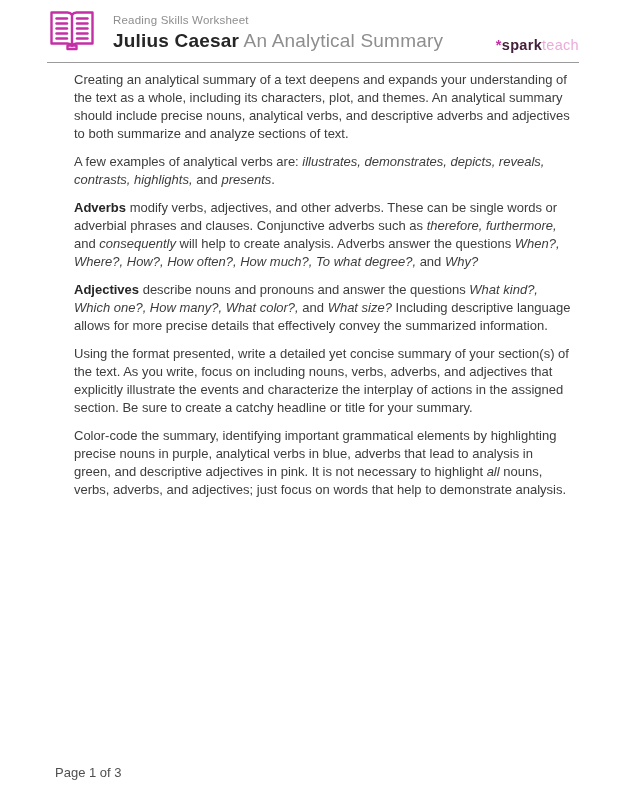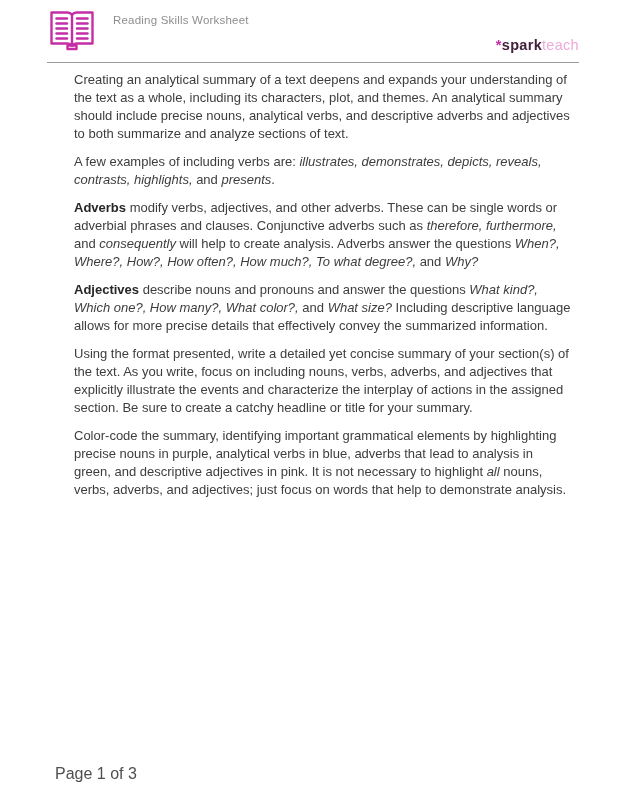--- a/index.html
+++ b/index.html
@@ -79,21 +79,21 @@
     line-height: 18px;
     color: var(--text-body);
   }
   .body-text p { margin: 0 0 10px 17px; }
   .body-text .b { font-weight: bold; color: var(--text-strong); }
   .body-text .i { font-style: italic; }
   .footer-page {
     position: absolute;
     left: 55px;
     top: 765px;
-    font-size: 16px;
+    font-size: 13px;
     color: var(--footer-gray);
   }
   .footer-copyright {
     position: absolute;
     right: 48px;
     top: 768px;
     font-size: 11.5px;
     font-style: italic;
     color: var(--copyright-gray);
   }
@@ -118,28 +118,29 @@
         <line x1="30" y1="19.5" x2="40.5" y2="19.5"></line>
         <line x1="30" y1="24.5" x2="40.5" y2="24.5"></line>
         <line x1="30" y1="29.5" x2="40.5" y2="29.5"></line>
         <path d="M20.5 36.5 h9 v3.5 h-9 z"></path>
       </g>
     </svg>
   </span>
 
   <div class="kicker">Reading Skills Worksheet</div>
 
+  <div class="title"><span class="t-bold">Julius Caesar</span><span> An Analytical Summary</span></div>
 
   <div class="logo"><span class="l-ast">*</span><span class="l-spark">spark</span><span class="l-teach">teach</span></div>
 
   <div class="divider"></div>
 
   <div class="body-text">
       <p><span>Creating an analytical summary of a text deepens and expands your understanding of the text as a whole, including its characters, plot, and themes. An analytical summary should include precise nouns, analytical verbs, and descriptive adverbs and adjectives to both summarize and analyze sections of text.</span></p>
-      <p><span>A few examples of including verbs are: </span><span class="i">illustrates, demonstrates, depicts, reveals, contrasts, highlights,</span><span> and </span><span class="i">presents</span><span>.</span></p>
+      <p><span>A few examples of analytical verbs are: </span><span class="i">illustrates, demonstrates, depicts, reveals, contrasts, highlights,</span><span> and </span><span class="i">presents</span><span>.</span></p>
       <p><span class="b">Adverbs</span><span> modify verbs, adjectives, and other adverbs. These can be single words or adverbial phrases and clauses. Conjunctive adverbs such as </span><span class="i">therefore, furthermore,</span><span> and </span><span class="i">consequently</span><span> will help to create analysis. Adverbs answer the questions </span><span class="i">When?, Where?, How?, How often?, How much?, To what degree?,</span><span> and </span><span class="i">Why?</span></p>
       <p><span class="b">Adjectives</span><span> describe nouns and pronouns and answer the questions </span><span class="i">What kind?, Which one?, How many?, What color?,</span><span> and </span><span class="i">What size?</span><span> Including descriptive language allows for more precise details that effectively convey the summarized information.</span></p>
       <p><span>Using the format presented, write a detailed yet concise summary of your section(s) of the text. As you write, focus on including nouns, verbs, adverbs, and adjectives that explicitly illustrate the events and characterize the interplay of actions in the assigned section. Be sure to create a catchy headline or title for your summary.</span></p>
       <p><span>Color-code the summary, identifying important grammatical elements by highlighting precise nouns in purple, analytical verbs in blue, adverbs that lead to analysis in green, and descriptive adjectives in pink. It is not necessary to highlight </span><span class="i">all</span><span> nouns, verbs, adverbs, and adjectives; just focus on words that help to demonstrate analysis.</span></p>
     </div>
 
   <div class="footer-page">Page 1 of 3</div>
 
 </div>
 

